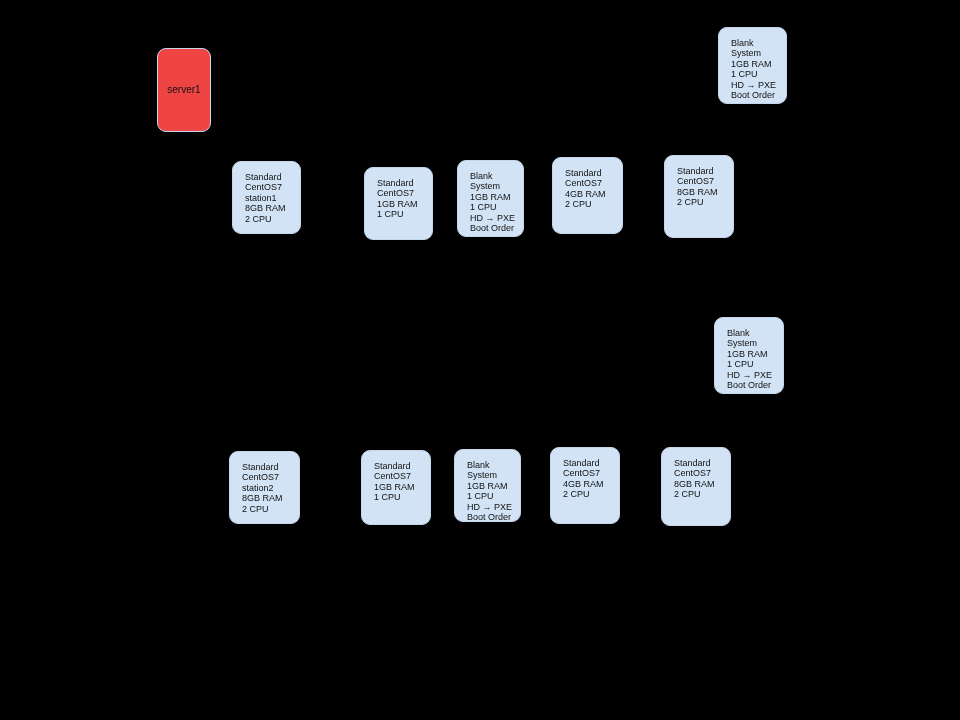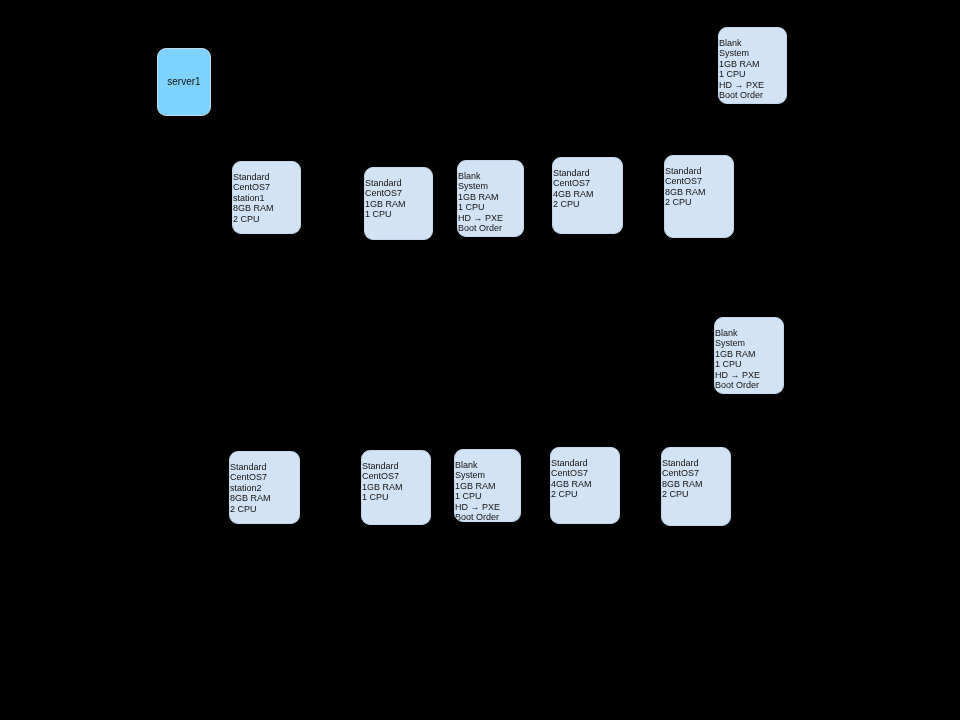--- a/index.html
+++ b/index.html
@@ -27,37 +27,38 @@
     white-space: pre-line;
     overflow: hidden;
   }
   .node .node-text {
     display: block;
     white-space: pre-line;
   }
   
   .node.spec {
     padding-top: 10px;
+    padding-left: 12px;
     text-align: left;
   }
   
   .node.label {
     display: flex;
     align-items: center;
     justify-content: center;
     text-align: center;
     font-size: 10px;
     line-height: 12px;
   }
 </style>
 </head>
 <body>
 
 <div id="canvas" style="background: rgb(0, 0, 0);">
-    <div class="node label" style="left: 157px; top: 48px; width: 54px; height: 68px; background: #7dd3fc; border-color: rgb(194, 214, 236); color: rgb(17, 17, 17);"><span class="node-text">server1</span></div>
+    <div class="node label" style="left: 157px; top: 48px; width: 54px; height: 84px; background: #ef4444; border-color: rgb(194, 214, 236); color: rgb(17, 17, 17);"><span class="node-text">server1</span></div>
     <div class="node spec" style="left: 718px; top: 27px; width: 69px; height: 77px; background: rgb(210, 227, 246); border-color: rgb(194, 214, 236); color: rgb(17, 17, 17);"><span class="node-text">Blank
 System
 1GB RAM
 1 CPU
 HD → PXE
 Boot Order</span></div>
     <div class="node spec" style="left: 232px; top: 161px; width: 69px; height: 73px; background: rgb(210, 227, 246); border-color: rgb(194, 214, 236); color: rgb(17, 17, 17);"><span class="node-text">Standard
 CentOS7
 station1
 8GB RAM

